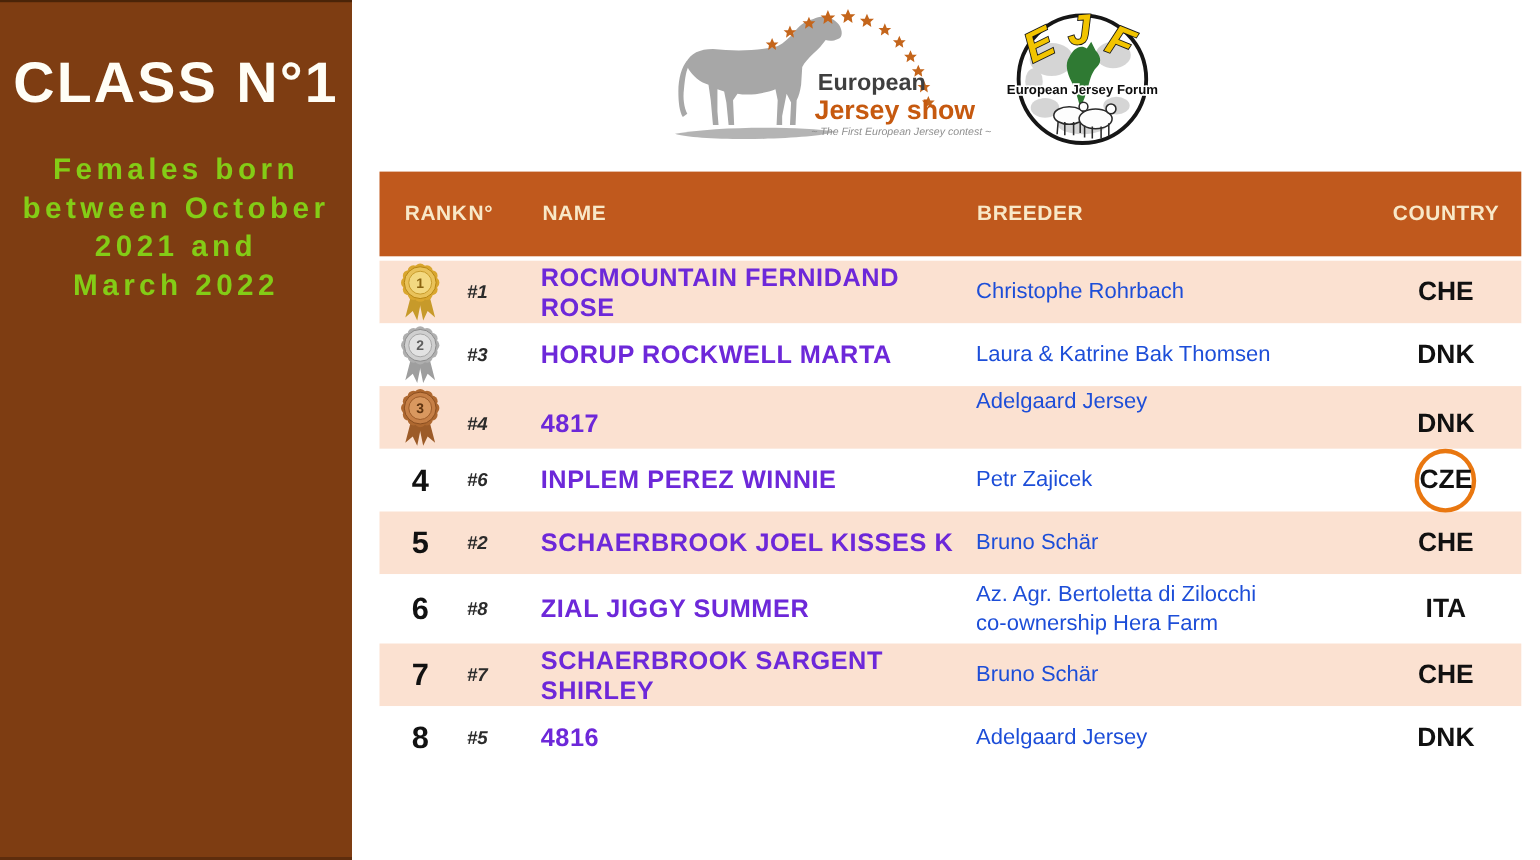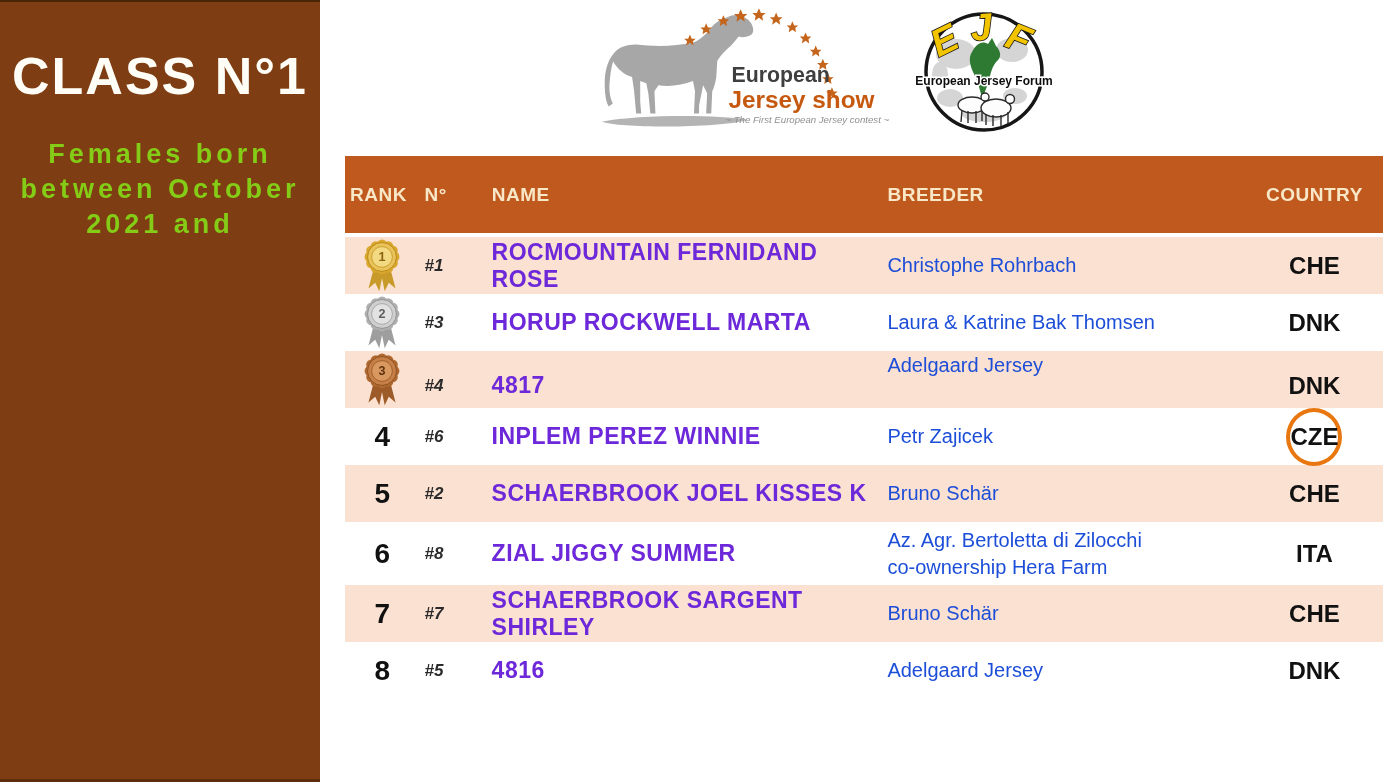--- a/index.html
+++ b/index.html
@@ -18,41 +18,41 @@
     color:#FFFEF6; line-height:1.1;
   }
   .class-subtitle {
     margin-top:32px; font-size:27px; font-weight:700; letter-spacing:4px;
     line-height:35px; color:#84cc16;
   }
   .class-subtitle span { display:block; }
 
   
   .logo-banner { position:absolute; left:330px; top:0; width:1070px; height:156px; background:#fff; }
-  .ejs-logo { position:absolute; left:263px; top:4px; width:275px; height:140px; }
+  .ejs-logo { position:absolute; left:275px; top:4px; width:275px; height:140px; }
   .ejf-logo { position:absolute; left:590px; top:6px; width:128px; height:132px; }
 
   
   .resultstable { position:absolute; left:345px; top:156px; width:1038px; }
   .thead {
     display:flex; align-items:center; height:77px; background:#C0591D;
     color:#F8E8C8; font-weight:700; font-size:19px; letter-spacing:.5px;
   }
   .tbody { margin-top:4px; }
   .trow { display:flex; align-items:center; height:57px; background:#ffffff; }
   .trow.alt { background:#FBE1D1; }
   .trow.tall { height:63px; }
 
   .c-rank    { width:76px;  display:flex; justify-content:center; align-items:center; }
   .c-num     { width:46px;  padding-left:5px; }
   .c-name    { width:406px; padding-left:6px;margin-left:21px; }
   .c-breeder { width:370px; padding-left:4px; }
   .c-country { width:140px; display:flex; justify-content:center; align-items:center; }
 
-  .thead .c-rank { justify-content:flex-start; padding-left:5px; font-size:19px; }
+  .thead .c-rank { justify-content:flex-start; padding-left:23px; font-size:19px; }
   .thead .c-country { font-size:19px; }
 
   .rank-no  { font-size:28px; font-weight:700; color:#111; }
   .cat-no   { font-size:17px; font-weight:700; font-style:italic; color:#2b2b2b; }
   .cow-name { font-size:23px; font-weight:700; letter-spacing:.5px; color:#6d28d9; }
   .breeder  { font-size:20px; color:#1d4ed8; line-height:27px; }
   .country  { font-size:24px; font-weight:700; color:#111; }
 
   
   .tbody .trow:nth-child(3) .c-breeder { transform:translateY(-14px); }
@@ -104,20 +104,21 @@
 <body>
 
 <div class="stage">
 
   <aside class="sidebar">
     <div class="class-title">CLASS N°1</div>
     <div class="class-subtitle">
       <span>Females born</span>
       <span>between October</span>
       <span>2021 and</span>
+      <span>March 2022</span>
     </div>
   </aside>
 
   <header class="logo-banner">
 
     <div class="ejs-logo">
       <svg viewBox="0 0 270 138">
 
         <path class="ejs-cow" d="M8,116 C45,109 120,109 152,114 C130,122 28,123 8,116 Z" opacity="0.85"></path>
 

